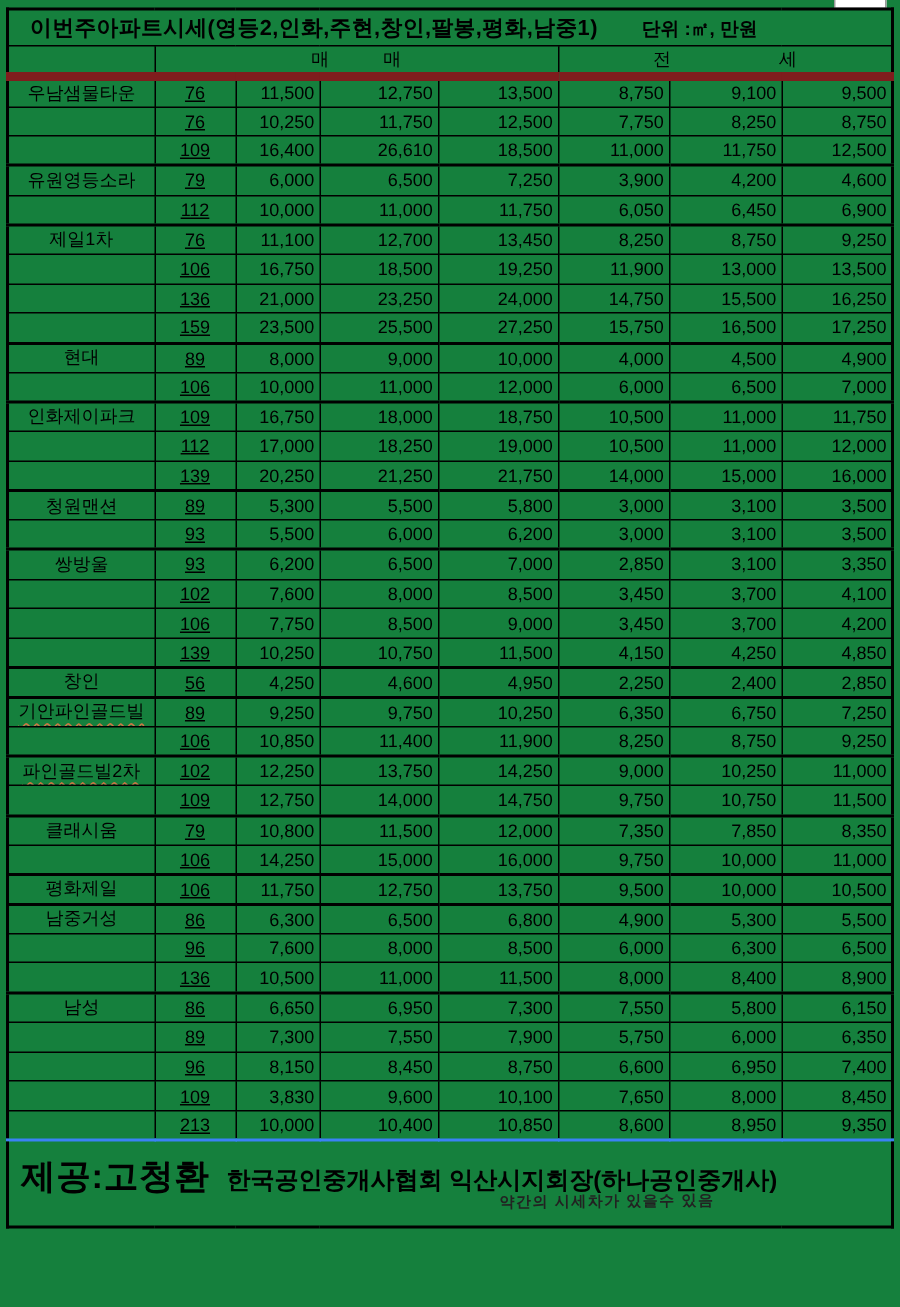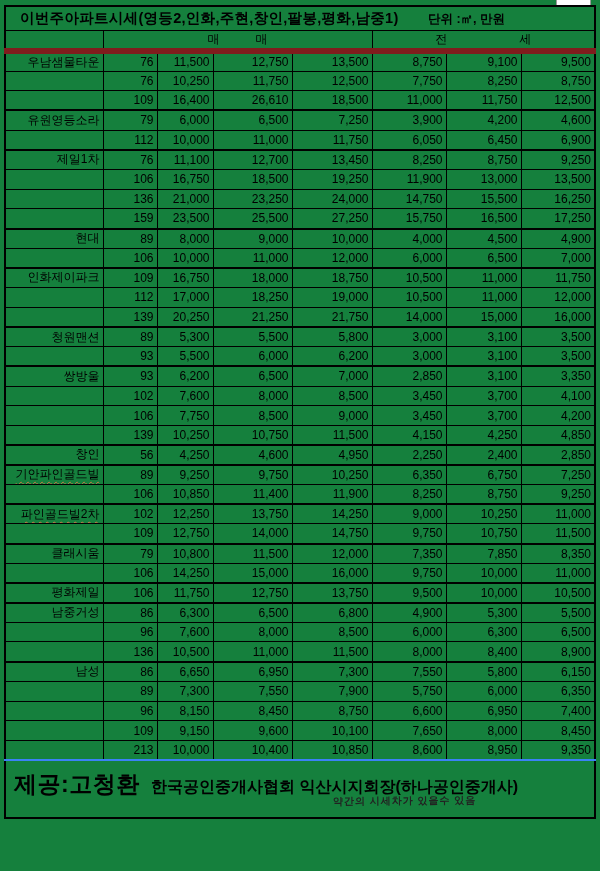--- a/index.html
+++ b/index.html
@@ -26,22 +26,22 @@
   tr.title-row td{
     height:24px;border-bottom:1px solid #000;
     padding-left:14px;vertical-align:middle;
   }
   .title-main{font-size:14.5px;font-weight:bold;letter-spacing:0.3px;}
   .title-unit{font-size:12.5px;font-weight:bold;margin-left:26px;}
   tr.header-row td{height:17px;text-align:center;}
   tr.header-row td.c-name{text-align:left;}
   tr.group-row td{height:16px;text-align:center;border-bottom:6px solid #7f1d1d;}
   tr.data-row td{height:19.7px;}
-  td.c-name{text-align:right;}
-  td.c-type{text-align:right;}
+  td.c-name{text-align:center;}
+  td.c-type{text-align:center;text-decoration:underline;}
   td.c-num{text-align:right;}
   td.divider-right{border-right:2px solid #000;}
   tr.group-start td{border-top:2px solid #000;}
   td.wavy{
     text-decoration-line:underline;
     text-decoration-style:wavy;
     text-decoration-color:#cc7744;
     text-decoration-thickness:1px;
     text-underline-offset:3px;
   }
@@ -432,21 +432,21 @@
           <td class="c-num">8,150</td>
           <td class="c-num">8,450</td>
           <td class="c-num divider-right">8,750</td>
           <td class="c-num">6,600</td>
           <td class="c-num">6,950</td>
           <td class="c-num">7,400</td>
         </tr>
         <tr class="data-row">
           <td class="c-name"></td>
           <td class="c-type">109</td>
-          <td class="c-num">9,150</td>
+          <td class="c-num">3,830</td>
           <td class="c-num">9,600</td>
           <td class="c-num divider-right">10,100</td>
           <td class="c-num">7,650</td>
           <td class="c-num">8,000</td>
           <td class="c-num">8,450</td>
         </tr>
         <tr class="data-row">
           <td class="c-name"></td>
           <td class="c-type">213</td>
           <td class="c-num">10,000</td>

